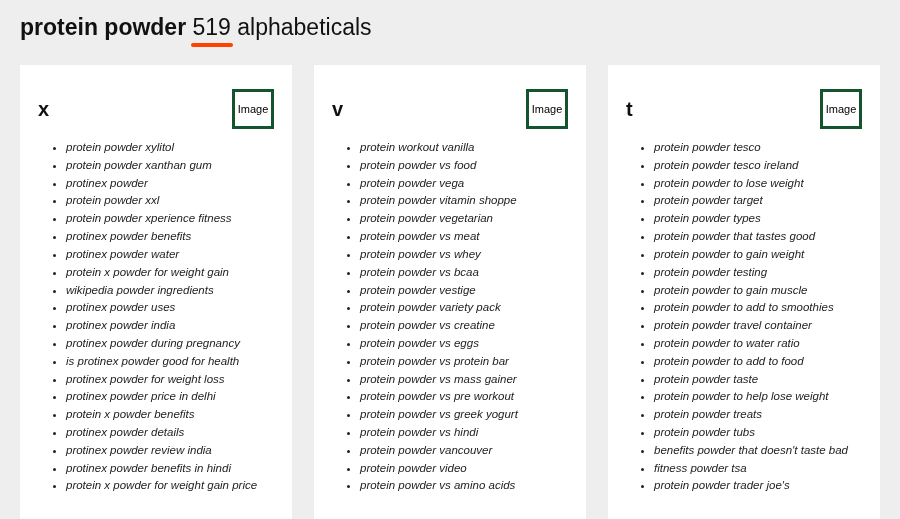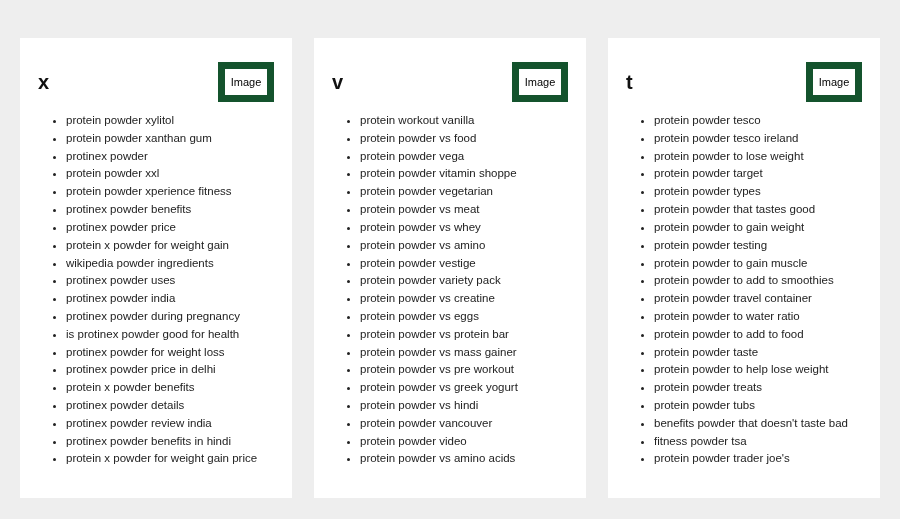--- a/index.html
+++ b/index.html
@@ -45,58 +45,64 @@
     justify-content: space-between;
     height: 48px;
     margin-bottom: 6px;
   }
   .card-letter {
     font-size: 20px;
     font-weight: 700;
     color: #111;
   }
   .img-box {
-    border: 7px solid #14532d;
-    width: 56px;
+    border: 3px solid #14532d;
+    width: 42px;
     height: 40px;
     display: flex;
     align-items: center;
     justify-content: center;
     font-size: 11px;
     color: #000;
   }
   ul.kw {
     list-style: disc;
     padding-left: 28px;
   }
   ul.kw li {
     font-size: 11.5px;
     line-height: 1.55;
     color: #222;
+    font-style: italic;
   }
 </style>
 </head>
 <body>
 
 <div class="page">
+  <h1>
+    <span class="topic">protein powder</span>
+    <span class="count-wrap">519</span>
+    <span>alphabeticals</span>
+  </h1>
 
   <div class="cards">
       <div class="card">
         <div class="card-head">
           <div class="card-letter">x</div>
           <div class="img-box">Image</div>
         </div>
         <ul class="kw">
           <li>protein powder xylitol</li>
           <li>protein powder xanthan gum</li>
           <li>protinex powder</li>
           <li>protein powder xxl</li>
           <li>protein powder xperience fitness</li>
           <li>protinex powder benefits</li>
-          <li>protinex powder price</li>
+          <li>protinex powder water</li>
           <li>protein x powder for weight gain</li>
           <li>wikipedia powder ingredients</li>
           <li>protinex powder uses</li>
           <li>protinex powder india</li>
           <li>protinex powder during pregnancy</li>
           <li>is protinex powder good for health</li>
           <li>protinex powder for weight loss</li>
           <li>protinex powder price in delhi</li>
           <li>protein x powder benefits</li>
           <li>protinex powder details</li>
@@ -111,21 +117,21 @@
           <div class="img-box">Image</div>
         </div>
         <ul class="kw">
           <li>protein workout vanilla</li>
           <li>protein powder vs food</li>
           <li>protein powder vega</li>
           <li>protein powder vitamin shoppe</li>
           <li>protein powder vegetarian</li>
           <li>protein powder vs meat</li>
           <li>protein powder vs whey</li>
-          <li>protein powder vs amino</li>
+          <li>protein powder vs bcaa</li>
           <li>protein powder vestige</li>
           <li>protein powder variety pack</li>
           <li>protein powder vs creatine</li>
           <li>protein powder vs eggs</li>
           <li>protein powder vs protein bar</li>
           <li>protein powder vs mass gainer</li>
           <li>protein powder vs pre workout</li>
           <li>protein powder vs greek yogurt</li>
           <li>protein powder vs hindi</li>
           <li>protein powder vancouver</li>

